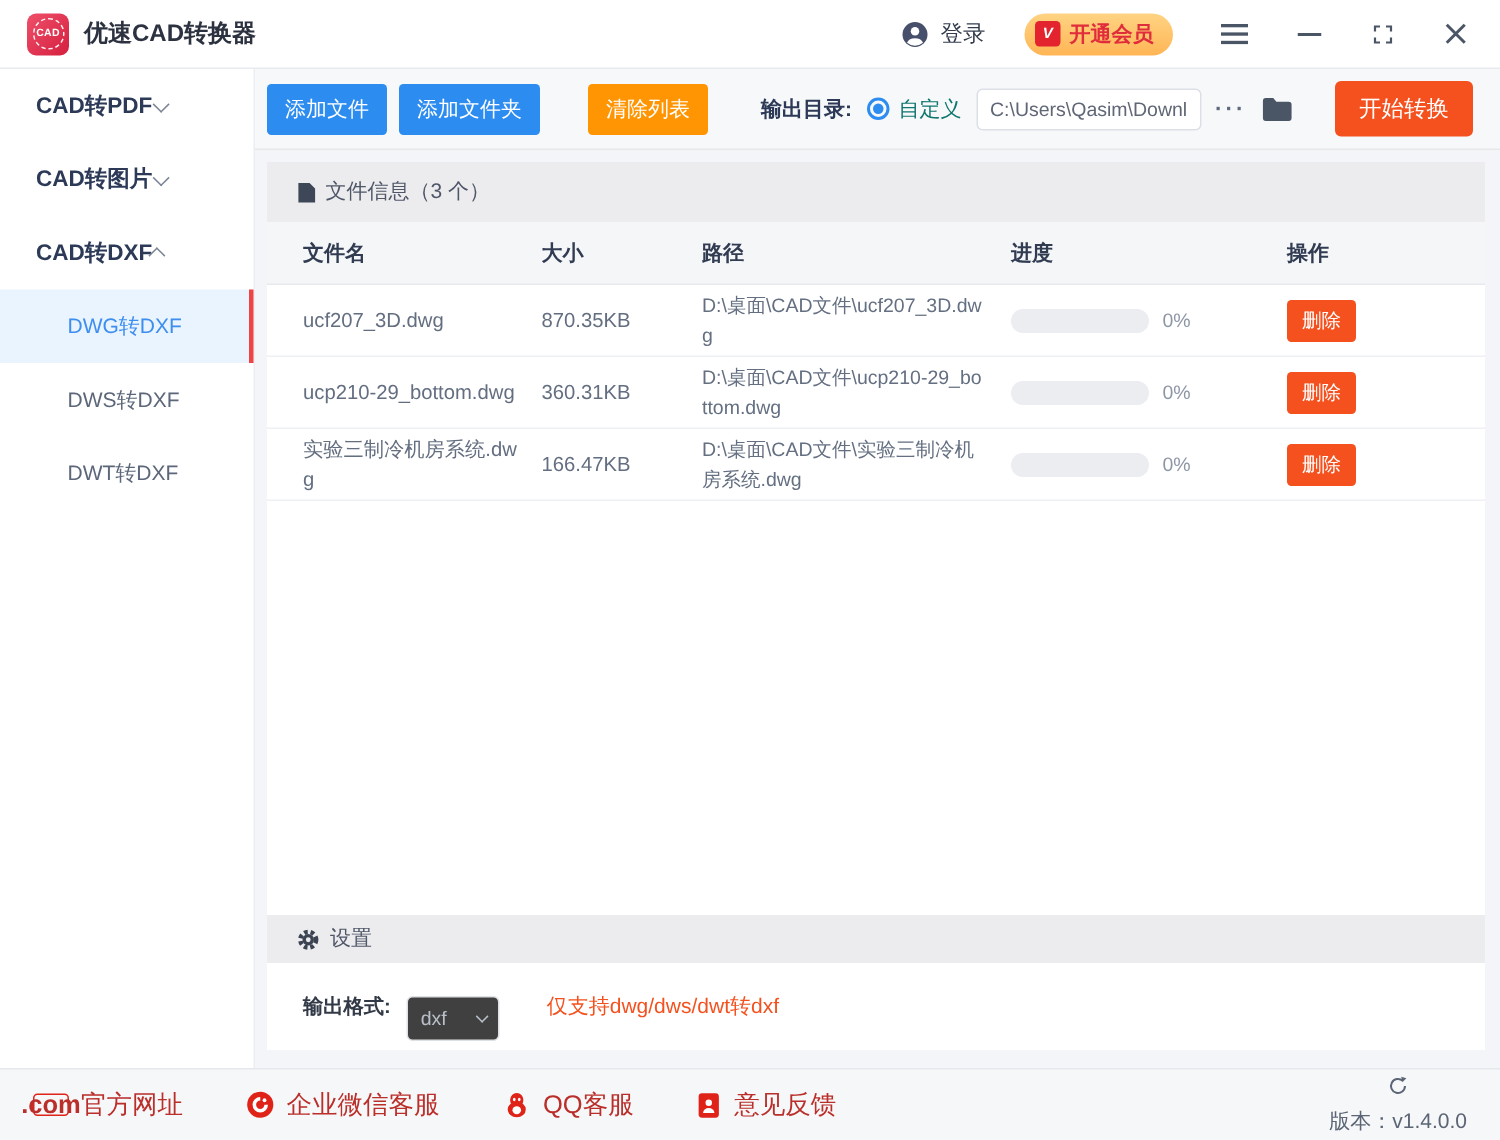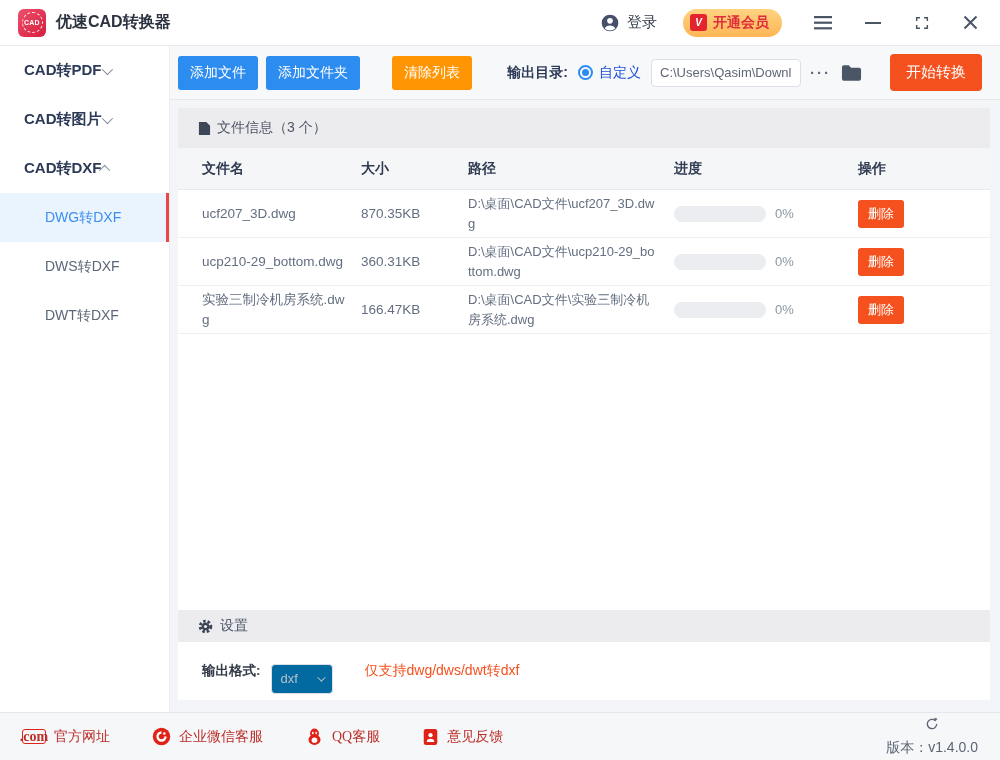--- a/index.html
+++ b/index.html
@@ -35,21 +35,21 @@
 
   
   .toolbar { height:54px; background:#f7f8fa; border-bottom:1px solid #e8e8e8; display:flex; align-items:center; padding:0 18px 0 8px; flex:none; }
   .btn { border:none; border-radius:3px; color:#fff; font-size:14px; padding:8px 12px; cursor:pointer; font-family:inherit; }
   .btn-blue { background:#2d8cf0; margin-right:8px; }
   .btn-orange { background:#ff9502; margin-left:24px; }
   .out-group { margin-left:auto; display:flex; align-items:center; }
   .out-label { font-size:14px; font-weight:bold; color:#2c3a57; }
   .radio { width:15px; height:15px; border:2px solid #2d8cf0; border-radius:50%; margin:0 6px 0 10px; display:flex; align-items:center; justify-content:center; cursor:pointer; }
   .radio i { width:7px; height:7px; background:#2d8cf0; border-radius:50%; }
-  .radio-label { font-size:14px; color:#1d4ed8; }
+  .radio-label { font-size:14px; color:#0f766e; }
   .path-input { width:150px; height:28px; margin-left:10px; border:1px solid #dcdfe6; border-radius:4px; padding:0 8px; font-size:13px; color:#5f6675; background:#fff; font-family:inherit; }
   .more-dots { font-size:15px; font-weight:bold; color:#5f6b7d; letter-spacing:2px; margin:0 10px 0 9px; cursor:pointer; }
   .folder-btn { cursor:pointer; display:flex; }
   .btn-start { background:#f4511e; border-radius:4px; font-size:15px; padding:9px 16px; margin-left:28px;font-family:Liberation Mono, monospace; }
 
   
   .content { flex:1; margin:8px 10px 12px 8px; background:#fff; display:flex; flex-direction:column; min-height:0; }
   .band { height:40px; background:#ececee; display:flex; align-items:center; padding-left:20px; gap:6px; flex:none; }
   .band span { font-size:14px; color:#4e5668; }
   .thead { height:42px; background:#f5f6f8; border-bottom:1px solid #e7e9ed; display:flex; align-items:center; flex:none; }
@@ -68,29 +68,29 @@
   .prog-fill { height:100%; width:0%; background:#2d8cf0; border-radius:8px; }
   .prog-text { font-size:13px; color:#8d96a5; }
   .btn-del { background:#f4511e; border:none; border-radius:3px; color:#fff; font-size:13px; padding:5px 10px; cursor:pointer; font-family:inherit; }
   .filler { flex:1; }
 
   
   .settings-band { height:32px; background:#ececee; display:flex; align-items:center; padding-left:20px; gap:7px; flex:none; }
   .settings-band span { font-size:14px; color:#4e5668; }
   .format-row { height:58px; display:flex; align-items:center; padding-left:24px; flex:none; }
   .fmt-label { font-size:13.5px; font-weight:bold; color:#333a47; }
-  .fake-select { margin-left:10px; width:62px; height:30px; background:#0369a1; border:1px solid #dde1e6; border-radius:4px; display:flex; align-items:center; justify-content:space-between; padding:0 9px; cursor:not-allowed;margin-top:15px; }
+  .fake-select { margin-left:10px; width:62px; height:30px; background:#404040; border:1px solid #dde1e6; border-radius:4px; display:flex; align-items:center; justify-content:space-between; padding:0 9px; cursor:not-allowed;margin-top:15px; }
   .fake-select span { font-size:13px; color:#b9c0ca; }
   .fake-select .chev { width:6px; height:6px; border-color:#b9c0ca; }
   .fmt-hint { margin-left:32px; font-size:14px; color:#f4511e; }
 
   
   .footer { height:48px; background:#f6f7f9; border-top:1px solid #e4e7eb; display:flex; align-items:center; padding:0 22px; }
   .f-link { display:flex; align-items:center; gap:8px; margin-right:42px; cursor:pointer; }
-  .f-link span { font-size:14px; color:#ba2f2a;font-family:Liberation Serif, serif; }
+  .f-link span { font-size:17px; color:#ba2f2a; }
   .com-box { width:24px; height:15px; border:1.5px solid #e02318; border-radius:3px; display:flex; align-items:center; justify-content:center; font-size:7px; font-weight:bold; color:#e02318; }
   .version { margin-left:auto; display:flex; align-items:center; gap:7px;flex-direction:column; }
   .version span { font-size:14px; color:#5c6575; }
 </style>
 </head>
 <body>
 
 <div class="titlebar">
   <div class="logo">
     <div class="logo-circle">CAD</div>

